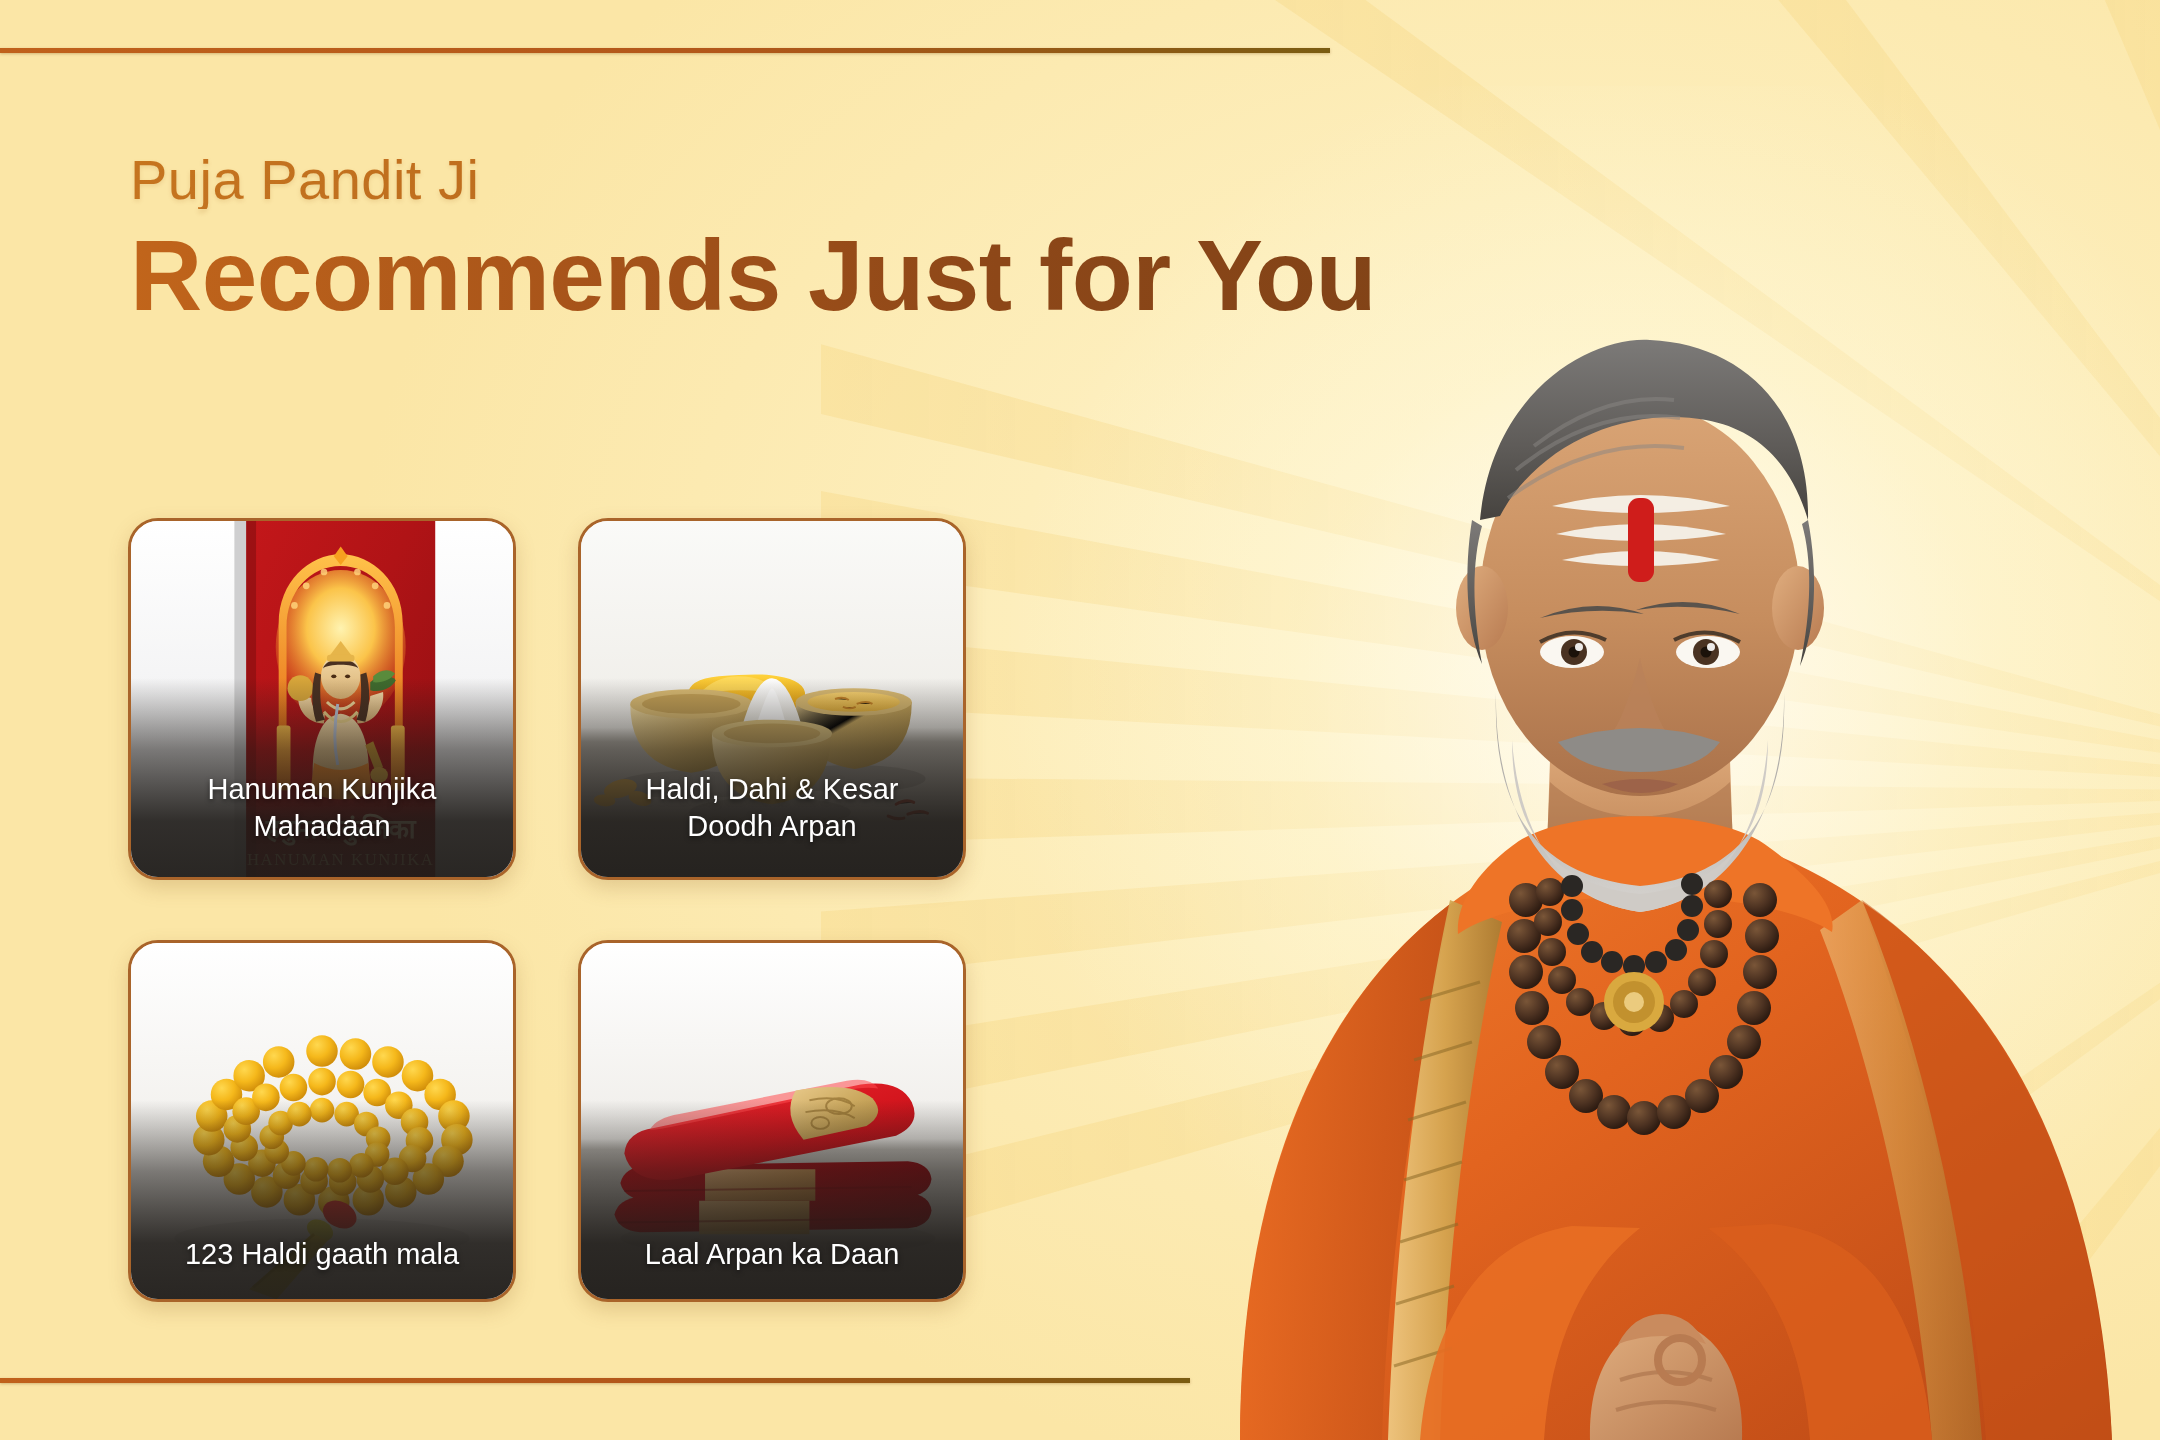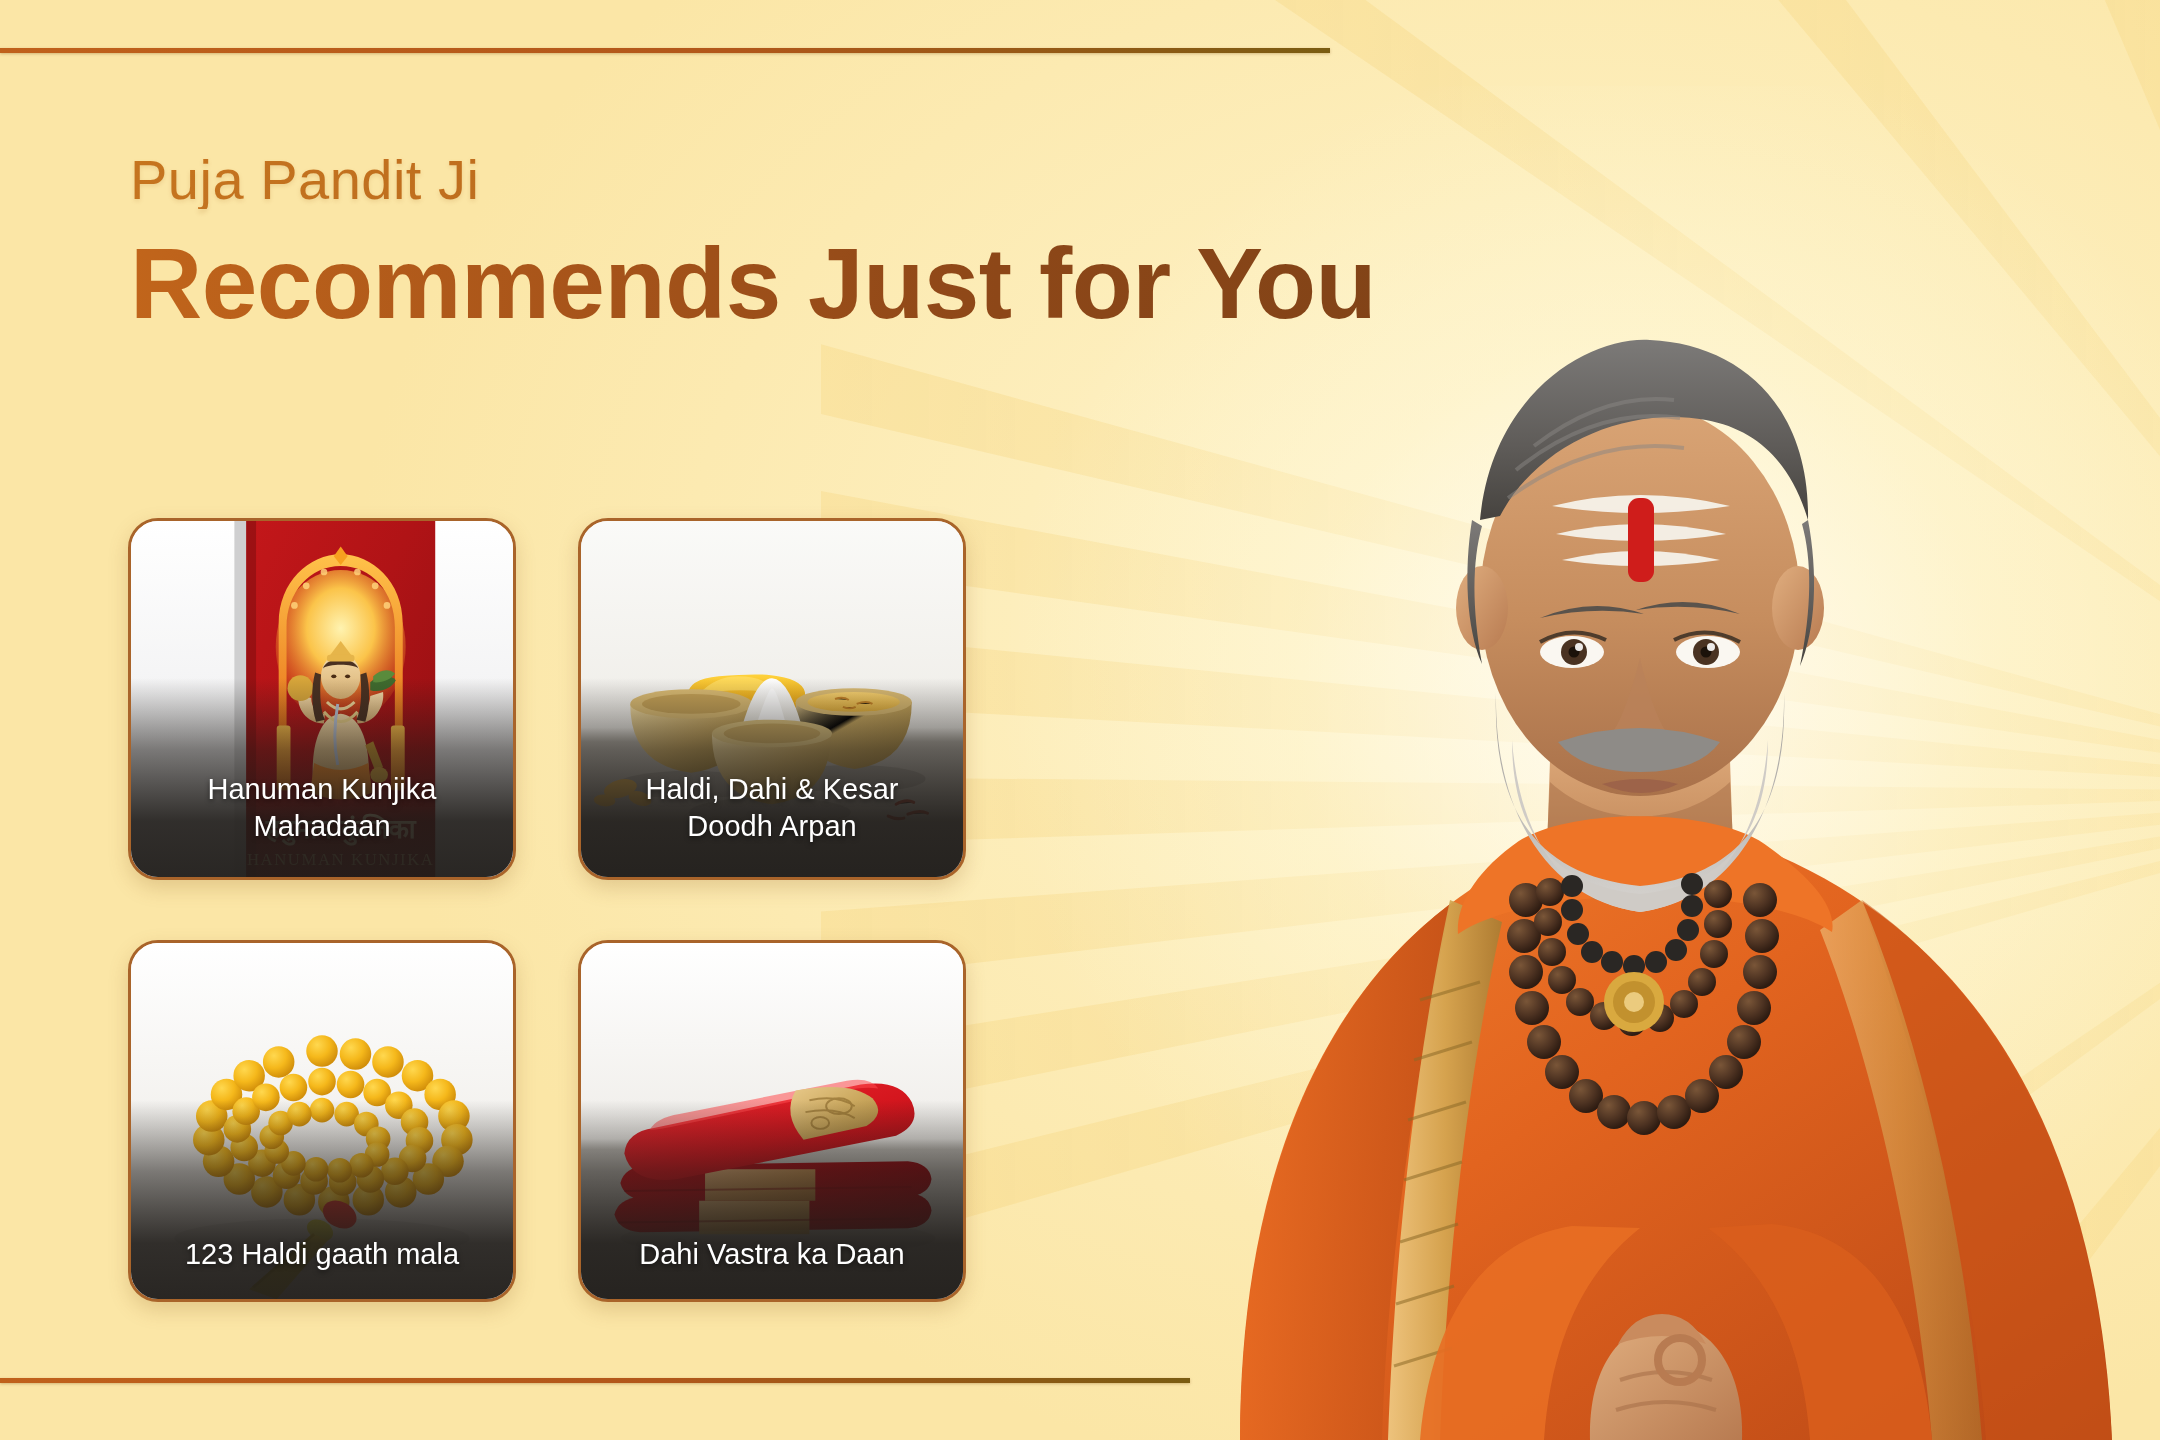--- a/index.html
+++ b/index.html
@@ -62,21 +62,21 @@
     line-height:1.06;
     color:#C4701F;
     background:linear-gradient(90deg,#C9761F 0%, #B9661C 55%, #9C5A1B 100%);
     -webkit-background-clip:text;
     background-clip:text;
     -webkit-text-fill-color:transparent;
     text-shadow:0 2px 4px rgba(170,110,40,.18);
     white-space:nowrap;
   }
   .head-line-2 {
-    margin-top:22px;
+    margin-top:14px;
     font-size:100px;
     font-weight:bold;
     letter-spacing:-.5px;
     line-height:1.04;
     color:#8C4718;
     background:linear-gradient(90deg,#C1651B 0%, #A9551A 30%, #8D4718 62%, #7E4217 100%);
     -webkit-background-clip:text;
     background-clip:text;
     -webkit-text-fill-color:transparent;
     white-space:nowrap;
@@ -492,21 +492,21 @@
             <ellipse cx="243" cy="183" rx="9" ry="6"></ellipse>
           </g>
 
           <g stroke="#7E0A10" stroke-width="2" opacity=".45">
             <path d="M44 252 l292 -4"></path>
             <path d="M38 284 l296 -4"></path>
           </g>
         </svg>
       </div>
       <div class="scrim"></div>
-      <div class="caption">Dahi Vastra ka Daan</div>
+      <div class="caption">Laal Arpan ka Daan</div>
     </div>
 
   </div>
 
   <div class="pandit">
     <svg viewBox="0 0 1040 1440" preserveAspectRatio="xMidYMax slice">
       <defs>
         <linearGradient id="robe" x1="0" y1="0" x2="1" y2="1">
           <stop offset="0%" stop-color="#F07C2C"></stop>
           <stop offset="40%" stop-color="#E2641F"></stop>

